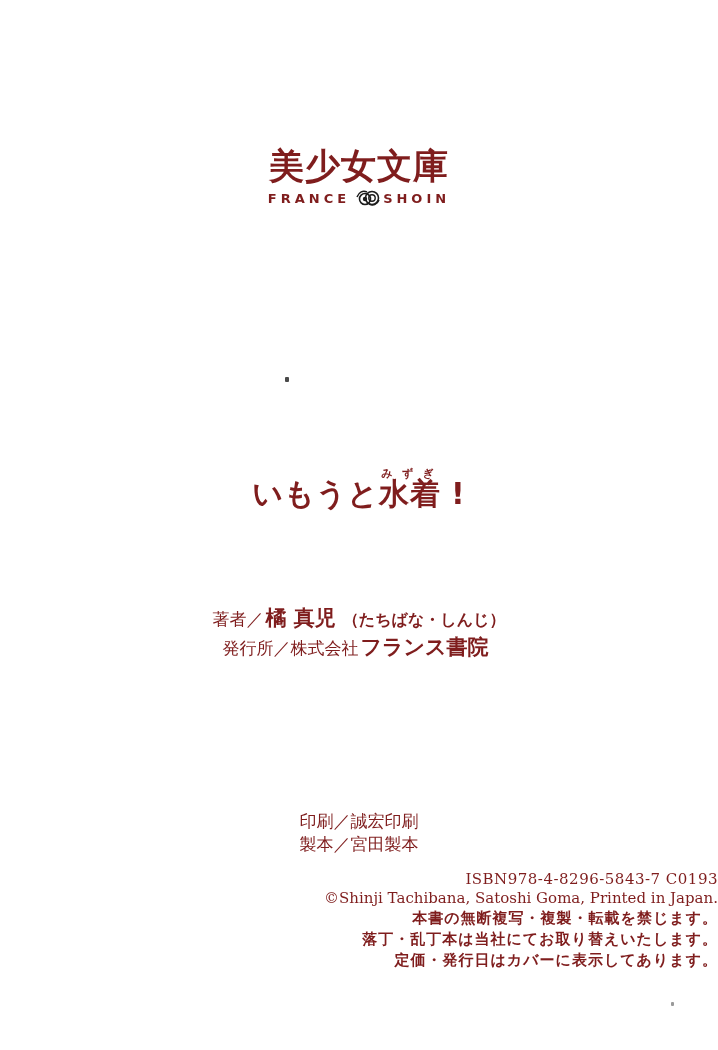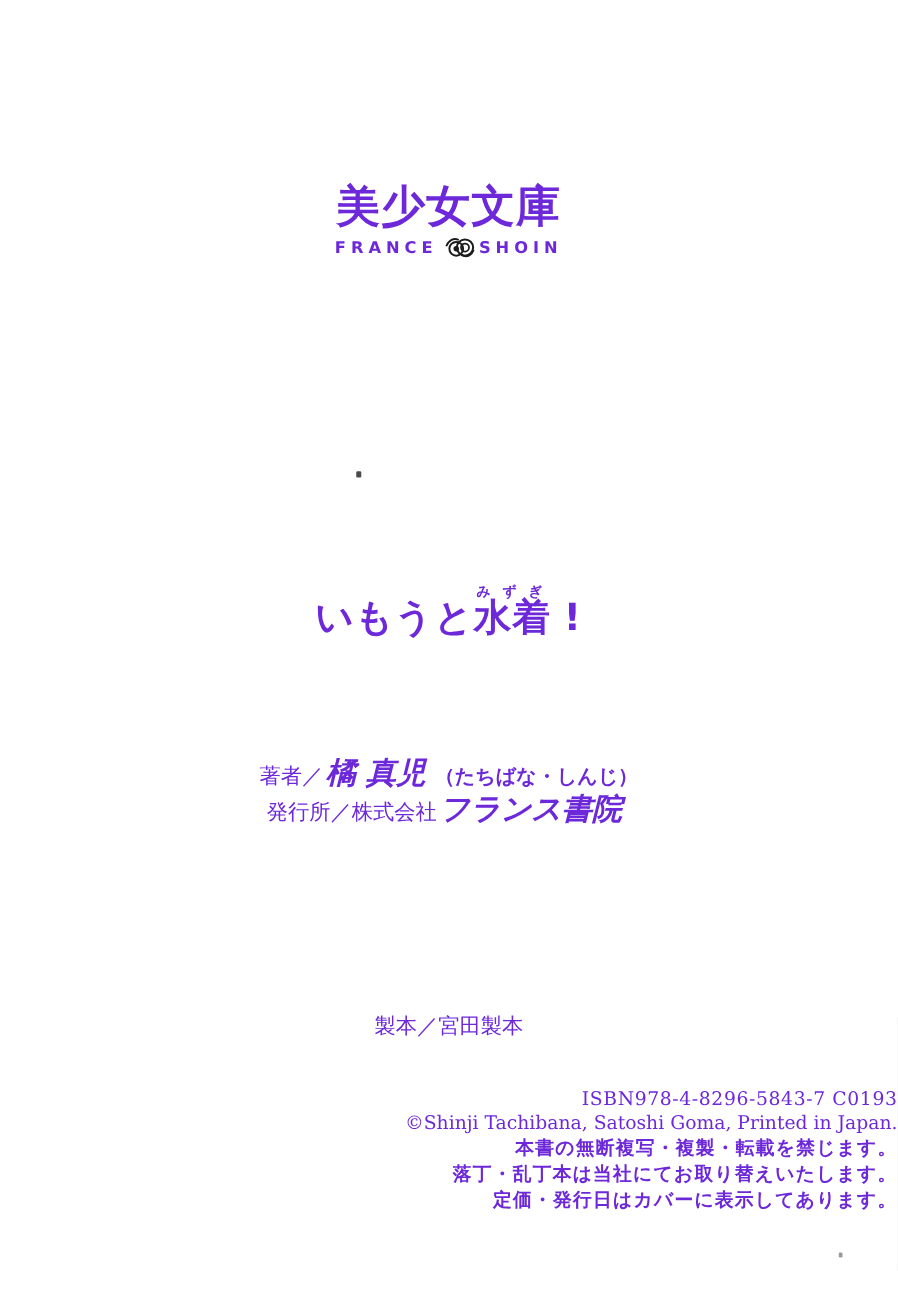--- a/index.html
+++ b/index.html
@@ -6,21 +6,21 @@
     margin: 0;
     padding: 0;
     background: #f2f2f2;
   }
   .page {
     position: relative;
     width: 718px;
     height: 1050px;
     margin: 0 auto;
     background: #ffffff;
-    color: #6d28d9;
+    color: #7f1d1d;
     font-family: "DejaVu Sans", "Liberation Sans", sans-serif;
     overflow: hidden;
   }
 
   
   .logo-block {
     position: absolute;
     top: 146px;
     left: 0;
     width: 100%;
@@ -96,24 +96,23 @@
     width: 100%;
     text-align: center;
   }
   .credit-line {
     height: 29px;
     line-height: 29px;
     font-size: 17px;
     white-space: nowrap;
   }
   .credit-name {
-    font-size: 24px;
+    font-size: 21px;
     font-weight: 700;
     margin: 0 2px;
-    font-style: italic;
   }
   .credit-note {
     font-size: 16px;
     margin-left: 5px;
     font-weight: bold;
   }
 
   
   .contact-block {
     position: absolute;
@@ -211,20 +210,21 @@
     <div class="credit-line">
       <span class="credit-label">著者／</span><span class="credit-name">橘 真児</span><span class="credit-note">（たちばな・しんじ）</span>
     </div>
     <div class="credit-line">
       <span class="credit-label">発行所／株式会社</span><span class="credit-name">フランス書院</span><span class="credit-note"></span>
     </div>
   </section>
 
 
   <section class="printing-block">
+    <div class="printing-line">印刷／誠宏印刷</div>
     <div class="printing-line">製本／宮田製本</div>
   </section>
 
   <section class="legal-block">
     <div class="isbn-line">ISBN978-4-8296-5843-7 C0193</div>
     <div class="copyright-line">©Shinji Tachibana, Satoshi Goma,  Printed in Japan.</div>
     <div class="notice-line">本書の無断複写・複製・転載を禁じます。</div>
     <div class="notice-line">落丁・乱丁本は当社にてお取り替えいたします。</div>
     <div class="notice-line">定価・発行日はカバーに表示してあります。</div>
   </section>

